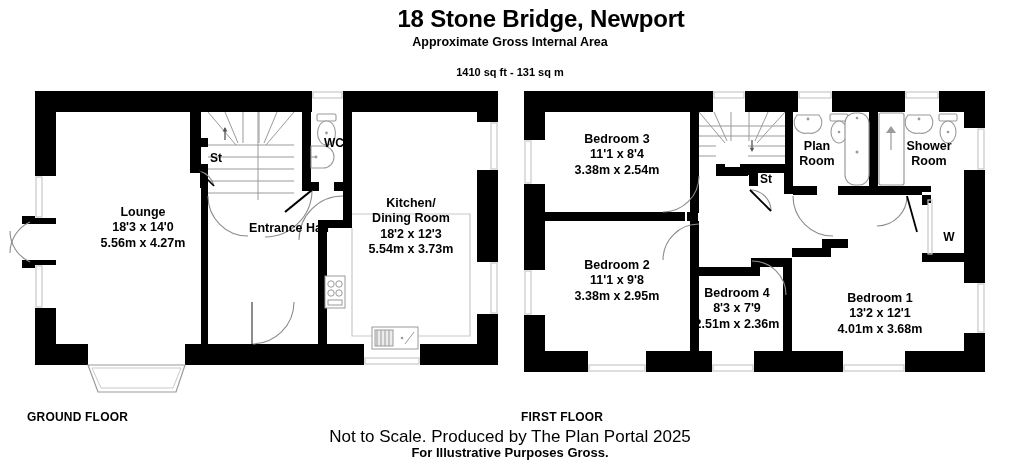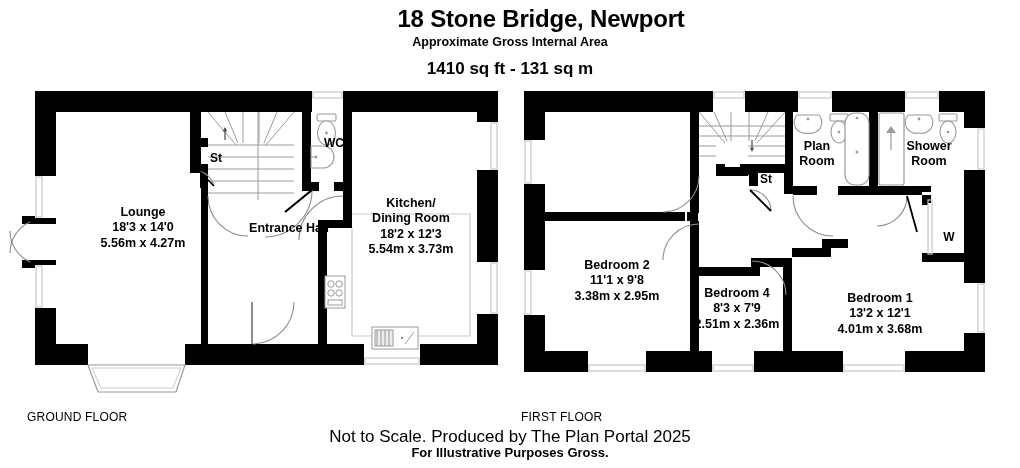--- a/index.html
+++ b/index.html
@@ -33,28 +33,28 @@
     font-weight: bold;
     letter-spacing: -0.2px;
     margin-left: 31px;
   }
   #subtitle-area {
     top: 35px;
     font-size: 12.5px;
     font-weight: bold;
   }
   #subtitle-size {
-    top: 59px;
-    font-size: 17px;
+    top: 66px;
+    font-size: 11px;
     font-weight: bold;
   }
   .floor-label {
     position: absolute;
     font-size: 12px;
-    font-weight: normal;
+    font-weight: bold;
     letter-spacing: 0.2px;
   }
   #ground-floor-label { left: 27px; top: 410px; }
   #first-floor-label  { left: 521px; top: 410px; }
   #footer-line1 {
     position: absolute;
     left: 0; top: 427px; width: 1020px;
     text-align: center;
     font-size: 17px;
   }
@@ -449,20 +449,25 @@
       <rect x="939" y="114" width="18" height="7" rx="1.5"></rect>
       <ellipse cx="948" cy="132" rx="8" ry="11"></ellipse>
       <circle cx="948" cy="132" r="1.3" fill="#9a9a9a" stroke="none"></circle>
     </g>
 
     <g fill="none" stroke="#c9c9c9" stroke-width="1.2">
       <rect x="928" y="200" width="4" height="54"></rect>
     </g>
   </svg>
 
+  <div class="room-label" style="left:552px; top:132px; width:130px;">
+    <div>Bedroom 3</div>
+    <div class="dim">11'1 x 8'4</div>
+    <div class="dim">3.38m x 2.54m</div>
+  </div>
 
   <div class="room-label" style="left:552px; top:258px; width:130px;">
     <div>Bedroom 2</div>
     <div class="dim">11'1 x 9'8</div>
     <div class="dim">3.38m x 2.95m</div>
   </div>
 
   <div class="room-label" style="left:677px; top:286px; width:120px;">
     <div>Bedroom 4</div>
     <div class="dim">8'3 x 7'9</div>

